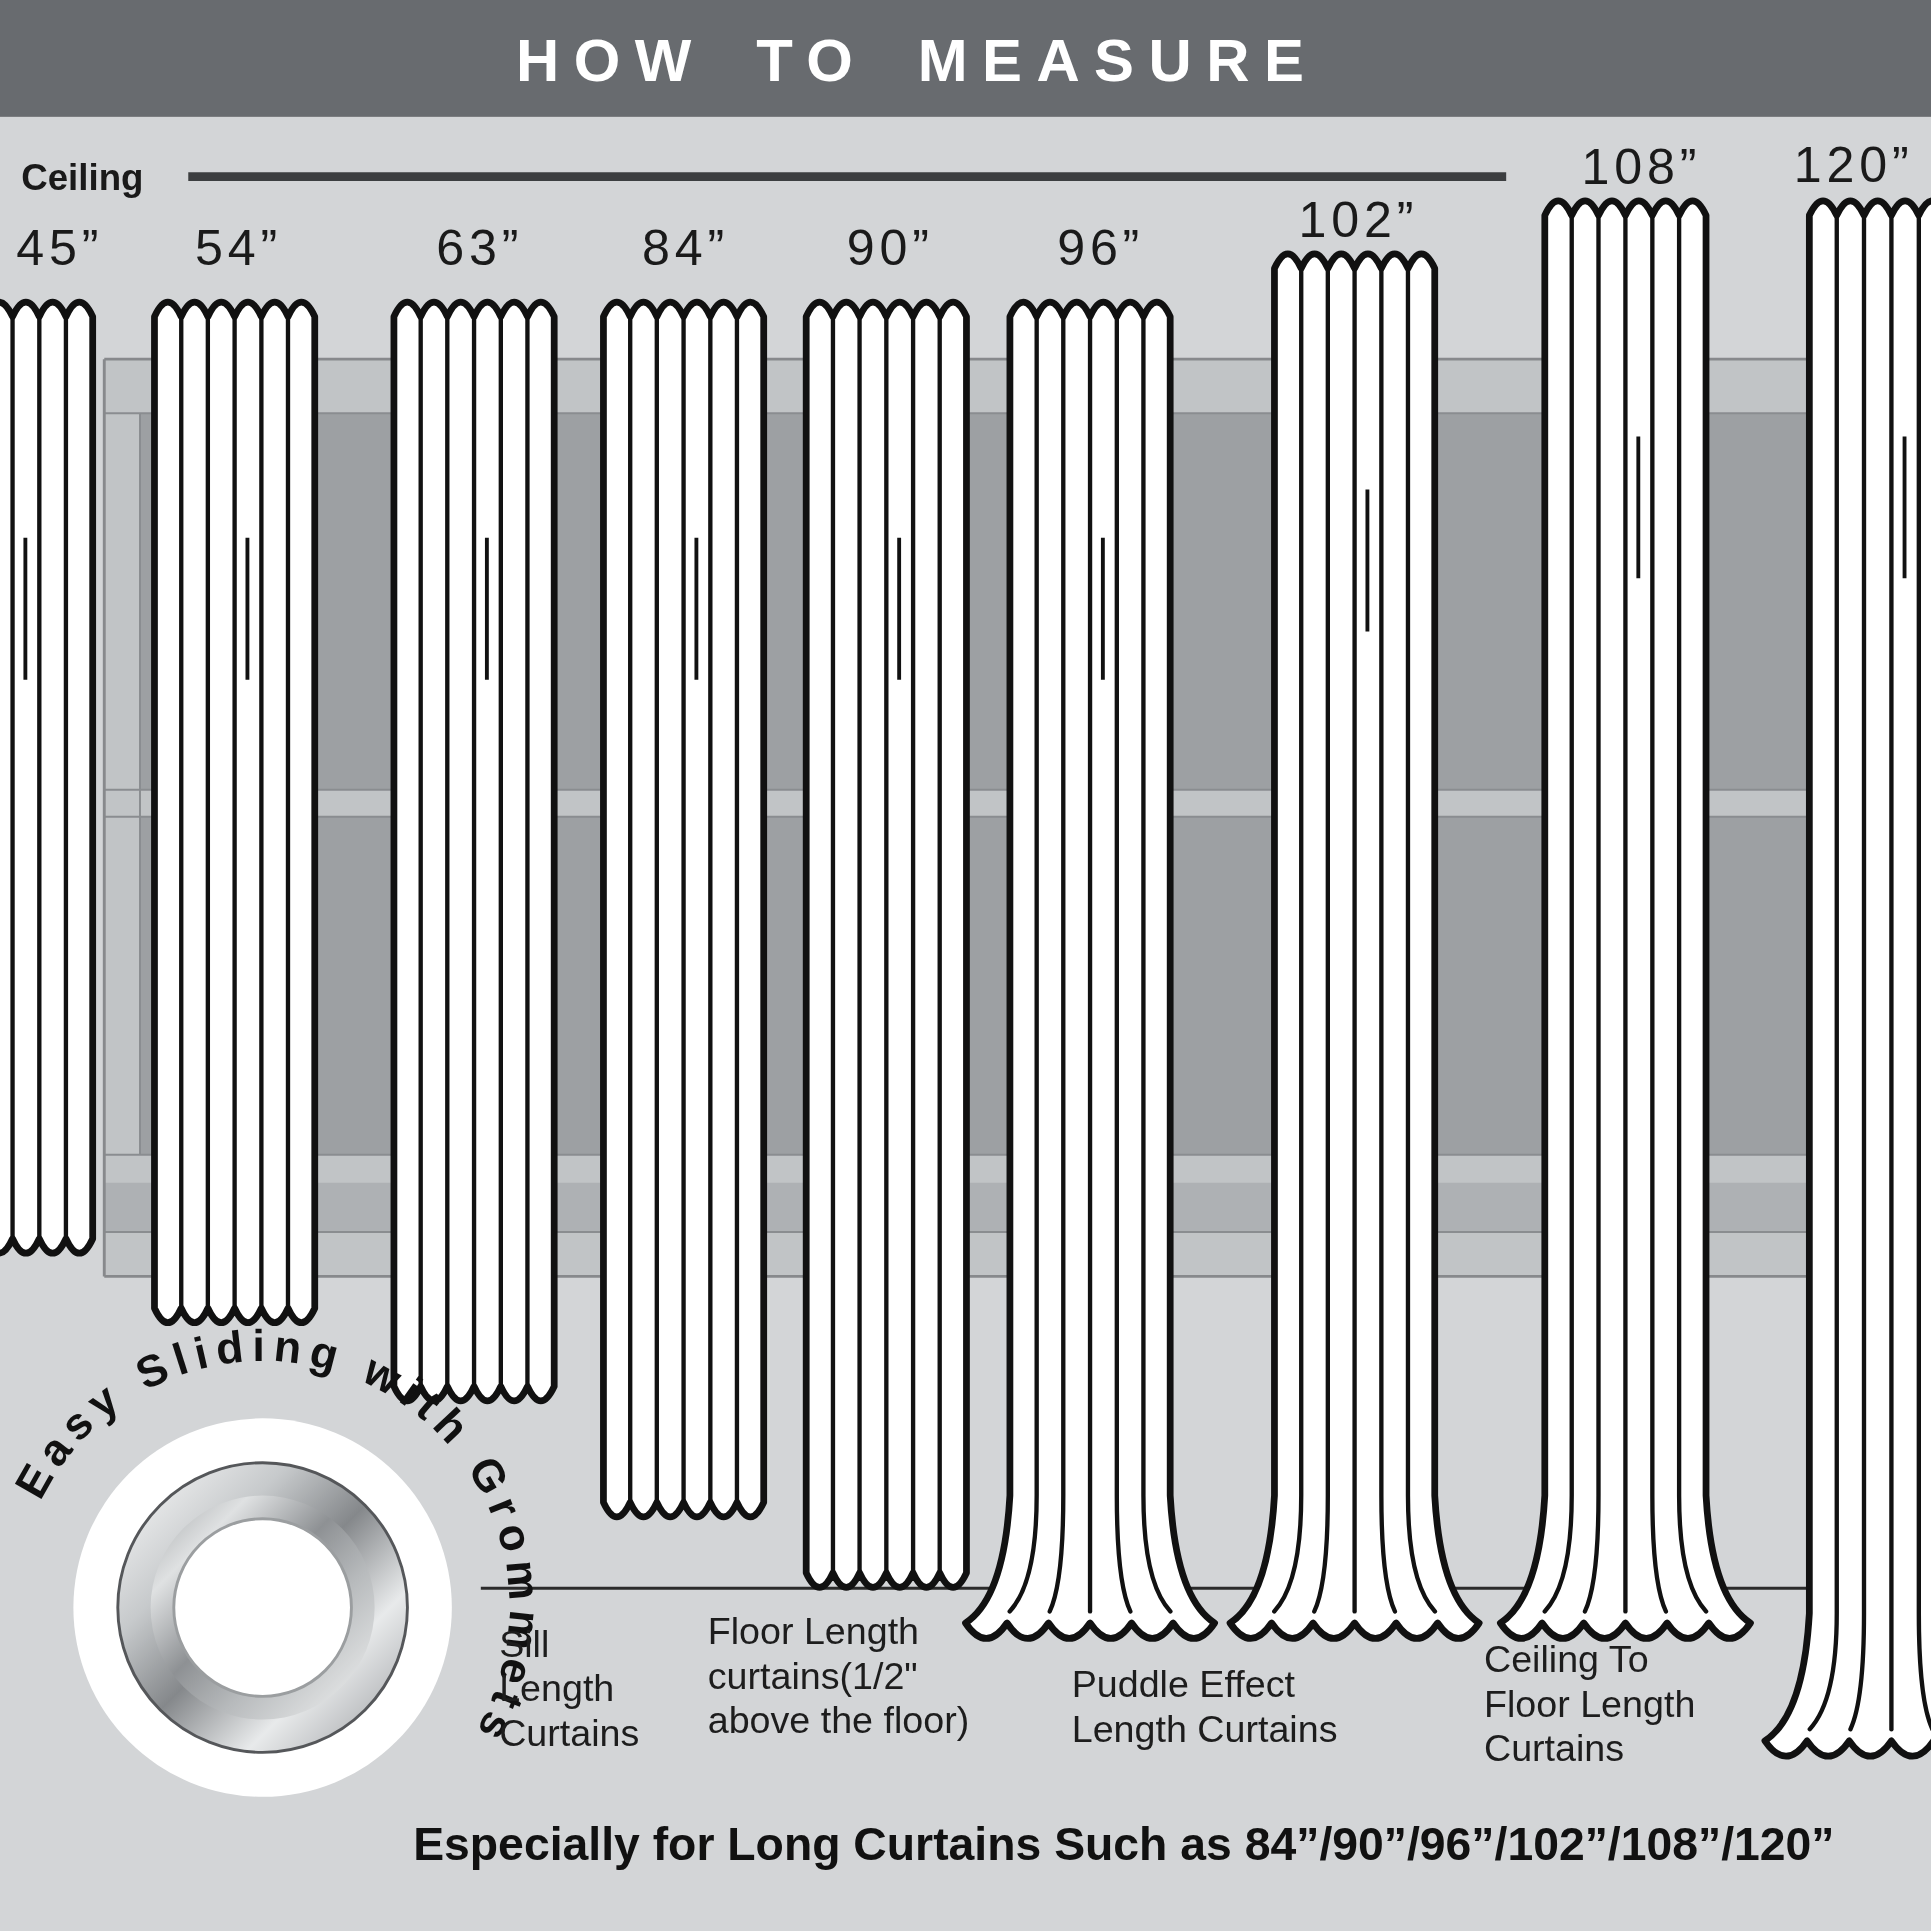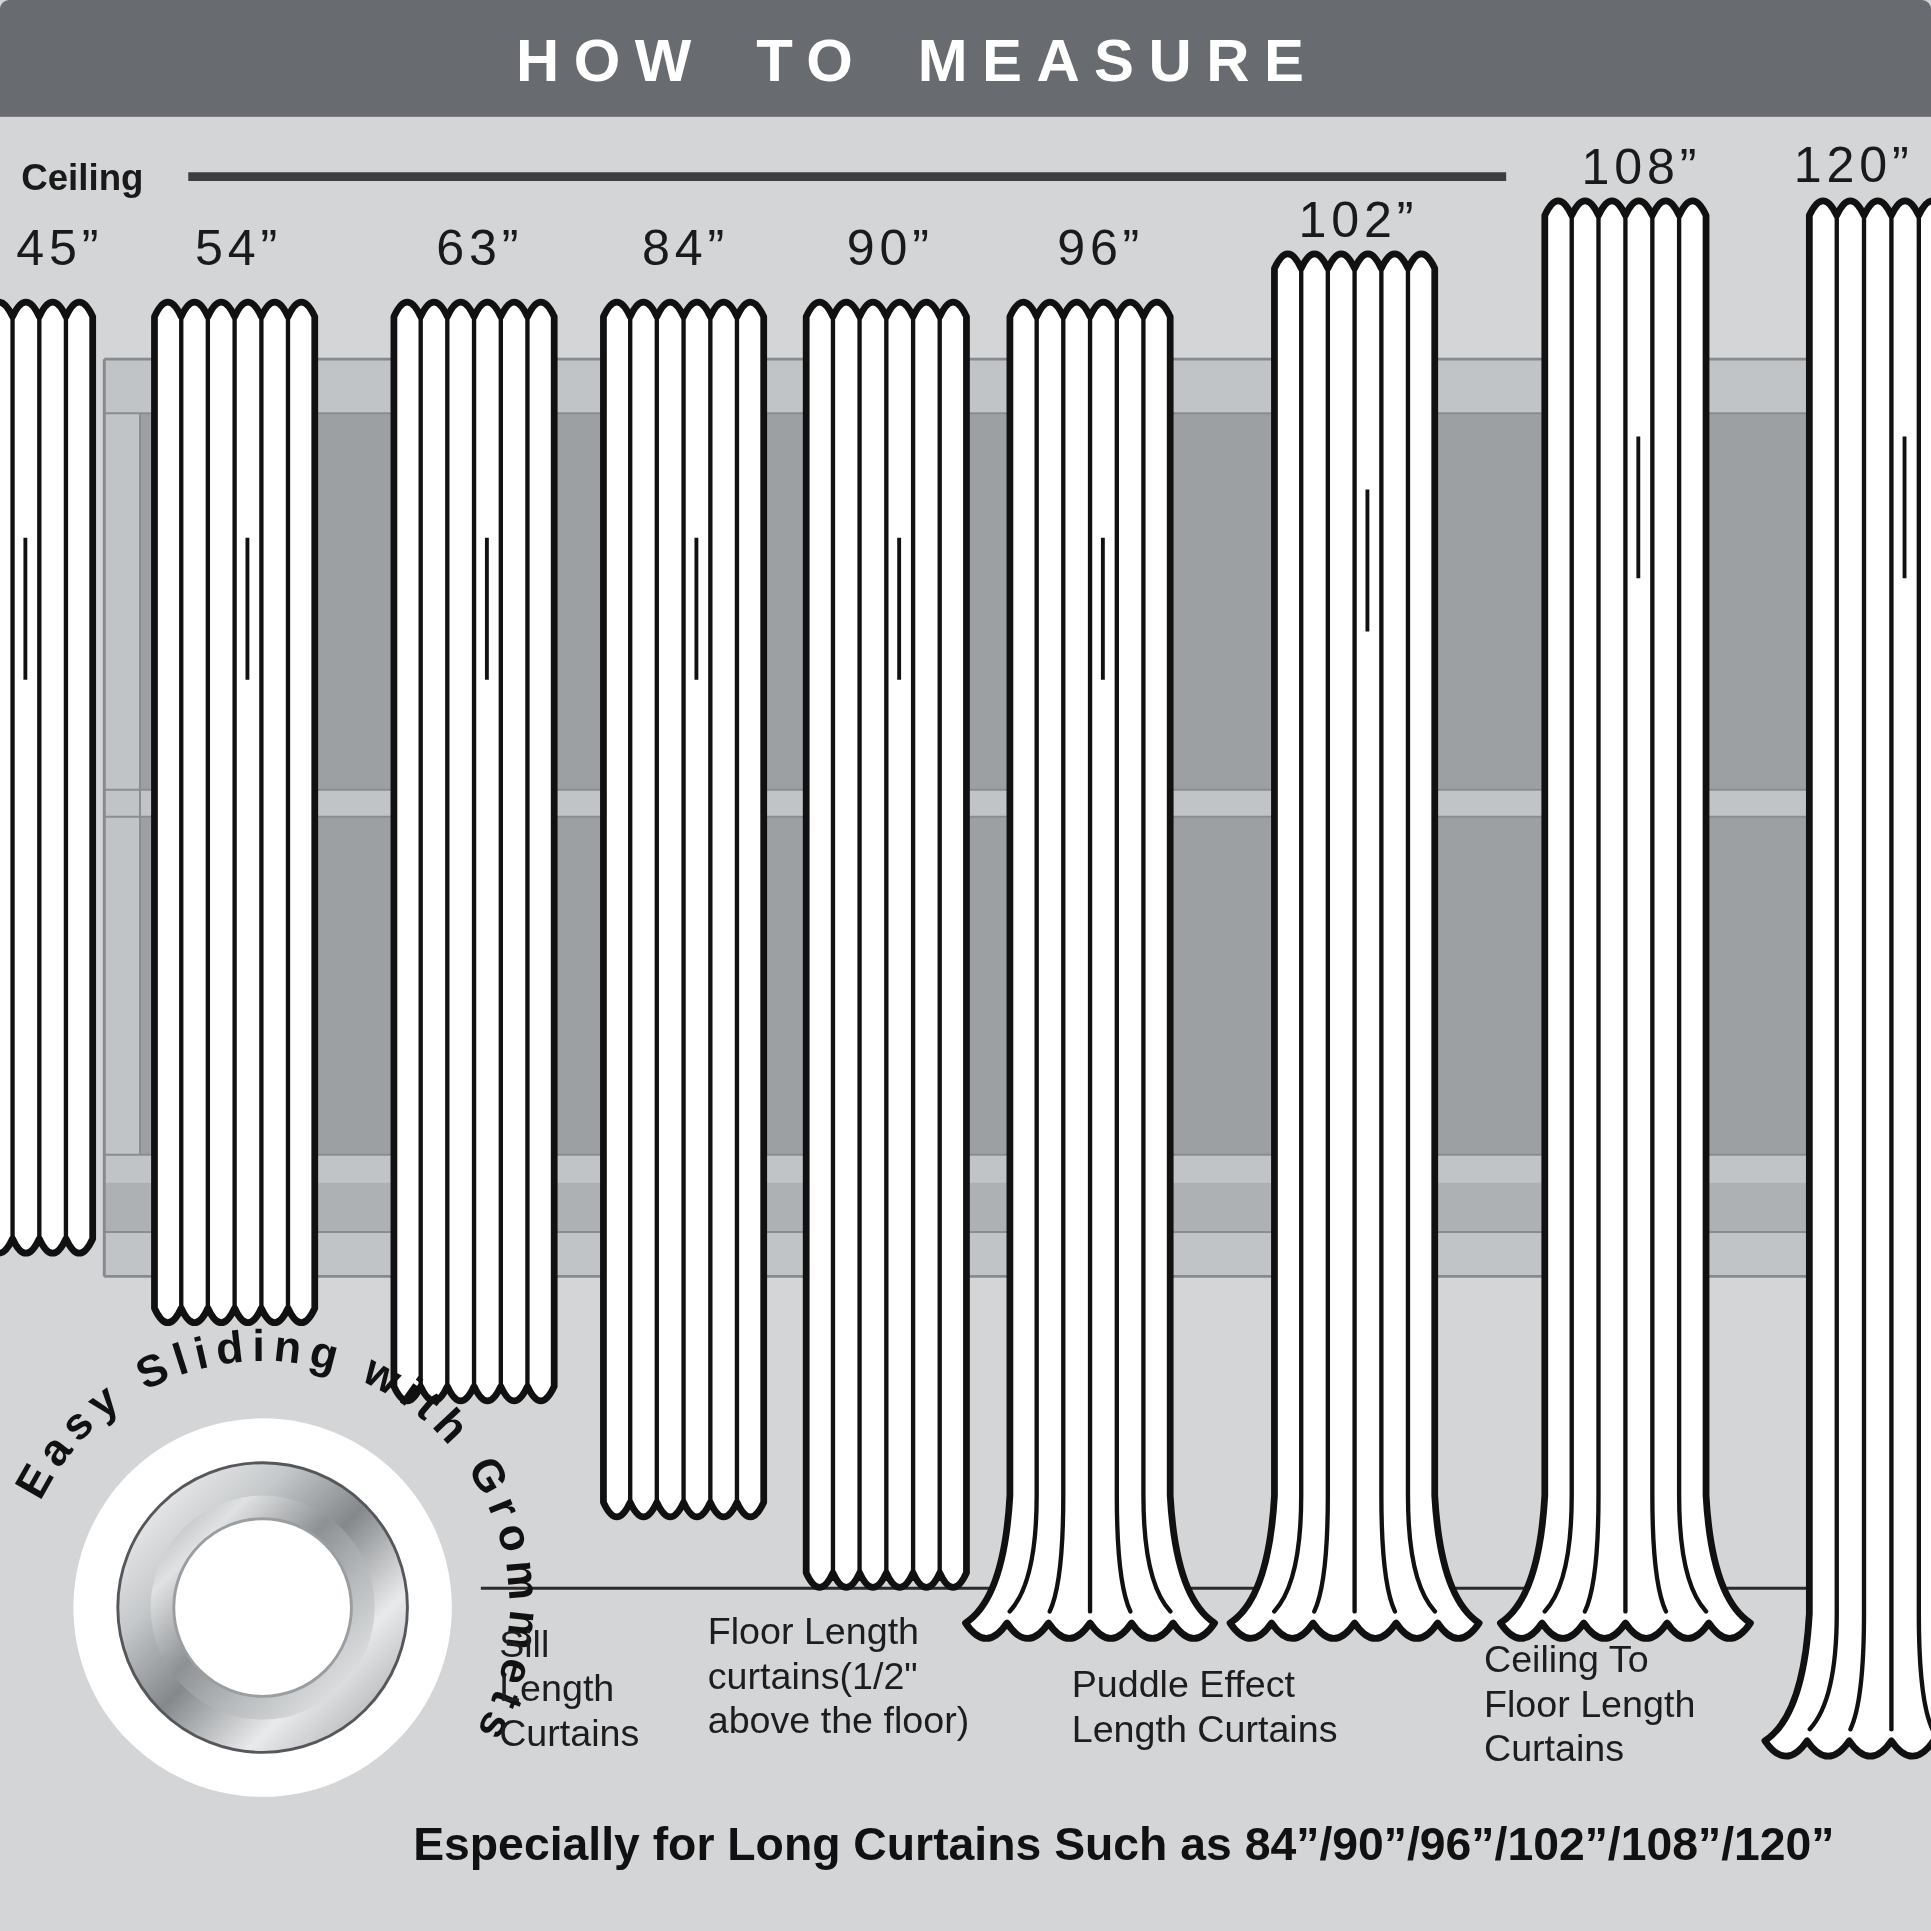--- a/index.html
+++ b/index.html
@@ -1,17 +1,17 @@
 <!DOCTYPE html>
 <html><head>
 <meta charset="utf-8">
 <style>
   html,body{margin:0;padding:0;background:#d3d5d7;}
   .stage{position:relative;width:1931px;height:1931px;overflow:hidden;background:#d3d5d7;
-         font-family:"Liberation Sans",sans-serif;border-radius:9px;}
+         font-family:"Liberation Sans",sans-serif;}
   svg{position:absolute;left:0;top:0;display:block;}
   .title{fill:#ffffff;font-size:62px;font-weight:bold;letter-spacing:15px;word-spacing:20px;}
   .ceiling-label{fill:#1a1a1a;font-size:38px;font-weight:bold;}
   .size-label{fill:#1a1a1a;font-size:52px;letter-spacing:5px;}
   .ann{fill:#1d1d1d;font-size:39px;}
   .footer-note{fill:#111111;font-size:48px;font-weight:bold;}
   .grommet-text{fill:#111111;font-size:46px;font-weight:bold;letter-spacing:8px;}
 </style>
 </head>
 <body>

